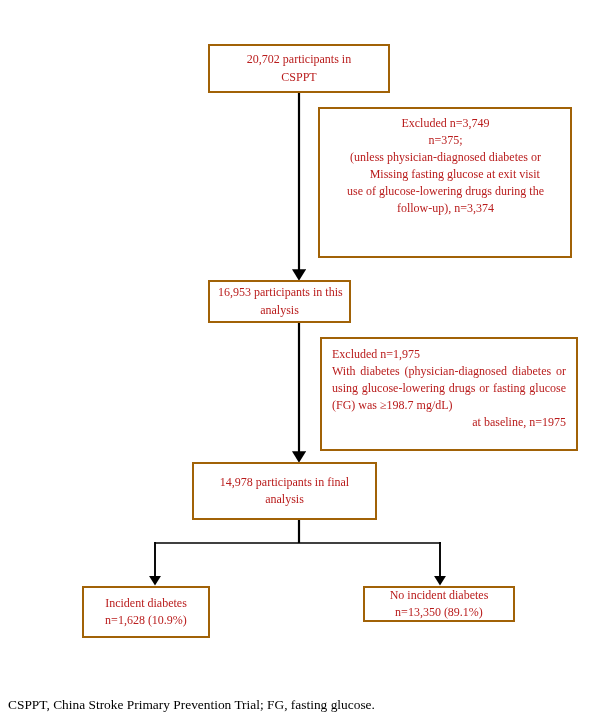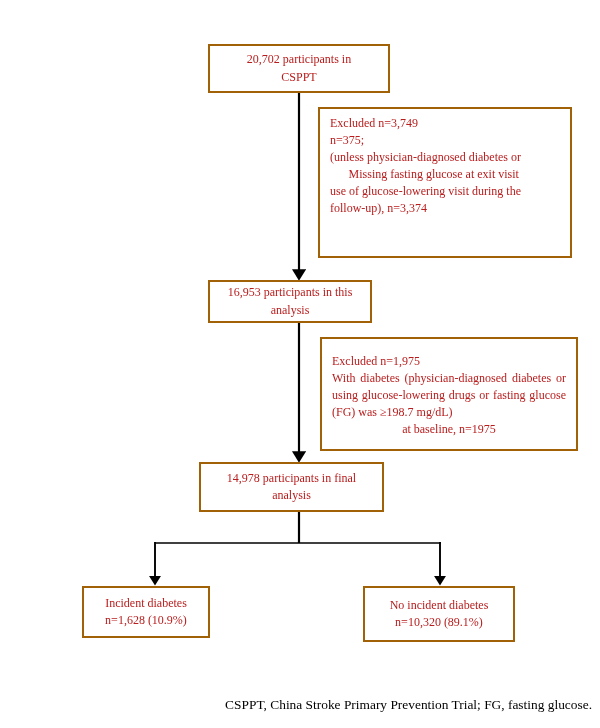--- a/index.html
+++ b/index.html
@@ -36,63 +36,64 @@
     box-sizing: border-box;
     border: 2px solid #a16207;
     background: #ffffff;
     font-size: 12px;
     line-height: 1.42;
     color: #b91c1c;
   }
 
   .node .inner {
     padding: 5px 8px;
+    text-align: center;
   }
 
   .center .inner {
     text-align: center;
     display: flex;
     flex-direction: column;
     justify-content: center;
     height: 100%;
     box-sizing: border-box;
   }
 
   .node .line { white-space: pre; }
 
   
   #node-total     { left: 208px; top: 44px;  width: 182px; height: 49px; }
-  #node-analysis  { left: 208px; top: 280px; width: 164px; height: 43px; }
-  #node-final     { left: 199px; top: 462px; width: 185px; height: 50px; }
+  #node-analysis  { left: 208px; top: 280px; width: 143px; height: 43px; }
+  #node-final     { left: 192px; top: 462px; width: 185px; height: 58px; }
 
   
   #node-excluded-1 { left: 318px; top: 107px; width: 254px; height: 151px; }
   #node-excluded-2 { left: 320px; top: 337px; width: 258px; height: 114px; }
 
   #node-excluded-1 .inner { padding: 6px 9px 4px 10px; }
-  #node-excluded-2 .inner { padding: 14px 10px 4px 10px; text-align: justify; }
-  #node-excluded-2 .lastline { text-align: center; }
+  #node-excluded-2 .inner { padding: 7px 10px 4px 10px; text-align: justify; }
+  #node-excluded-2 .lastline { text-align: right; }
 
   .indent { padding-left: 1.55em; display: inline-block; }
 
   
   #node-incident    { left: 82px;  top: 586px; width: 128px; height: 52px; }
-  #node-no-incident { left: 363px; top: 586px; width: 152px; height: 56px; }
+  #node-no-incident { left: 363px; top: 586px; width: 152px; height: 36px; }
 
   #node-incident .inner,
   #node-no-incident .inner { text-align: center; }
 
   .footnote {
     position: absolute;
     left: 8px;
     top: 696px;
     width: 584px;
     font-size: 13.4px;
     line-height: 1.3;
-    text-align: right;
+    text-align: left;
   }
 </style>
 </head>
 <body>
 
 <div id="canvas">
 
   <svg class="connectors" viewBox="0 0 600 728" width="600" height="728">
     <defs>
       <marker id="arrow" markerWidth="9" markerHeight="9" refX="1.2" refY="3.2" orient="auto" markerUnits="strokeWidth">
@@ -119,21 +120,21 @@
       <div class="line">CSPPT</div>
     </div>
   </div>
 
   <div class="node" id="node-excluded-1">
     <div class="inner">
       <div>Excluded n=3,749</div>
       <div>n=375;</div>
       <div>(unless physician-diagnosed diabetes or</div>
       <div><span class="indent">Missing fasting glucose at exit visit</span></div>
-      <div>use of glucose-lowering visit during the</div>
+      <div>use of glucose-lowering drugs during the</div>
       <div>follow-up), n=3,374</div>
     </div>
   </div>
 
   <div class="node center" id="node-analysis">
     <div class="inner">
       <div class="line">16,953 participants in this</div>
       <div class="line">analysis</div>
     </div>
   </div>
@@ -156,19 +157,19 @@
   <div class="node center" id="node-incident">
     <div class="inner">
       <div class="line">Incident diabetes</div>
       <div class="line">n=1,628 (10.9%)</div>
     </div>
   </div>
 
   <div class="node center" id="node-no-incident">
     <div class="inner">
       <div class="line">No incident diabetes</div>
-      <div class="line">n=10,320 (89.1%)</div>
+      <div class="line">n=13,350 (89.1%)</div>
     </div>
   </div>
 
   <div class="footnote">CSPPT, China Stroke Primary Prevention Trial; FG, fasting glucose.</div>
 
 </div>
 
 </body></html>

